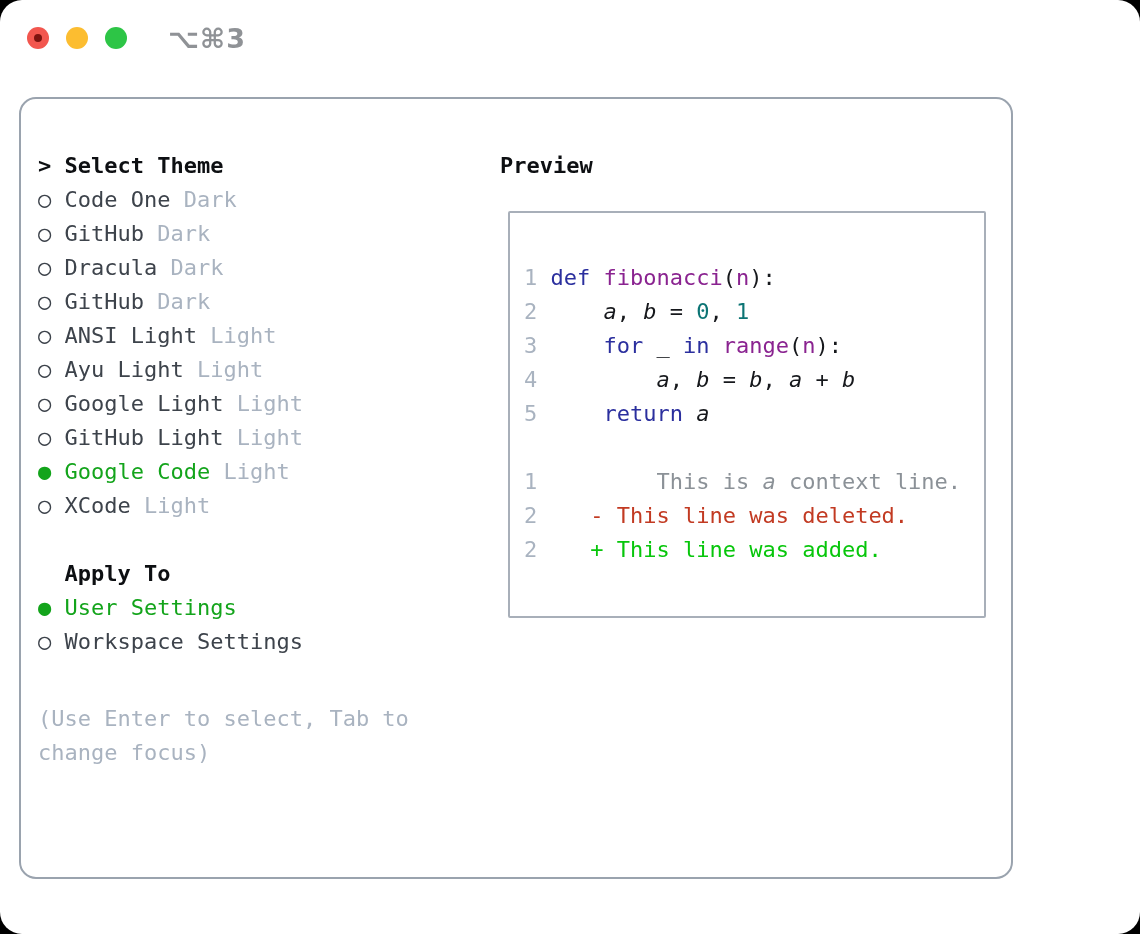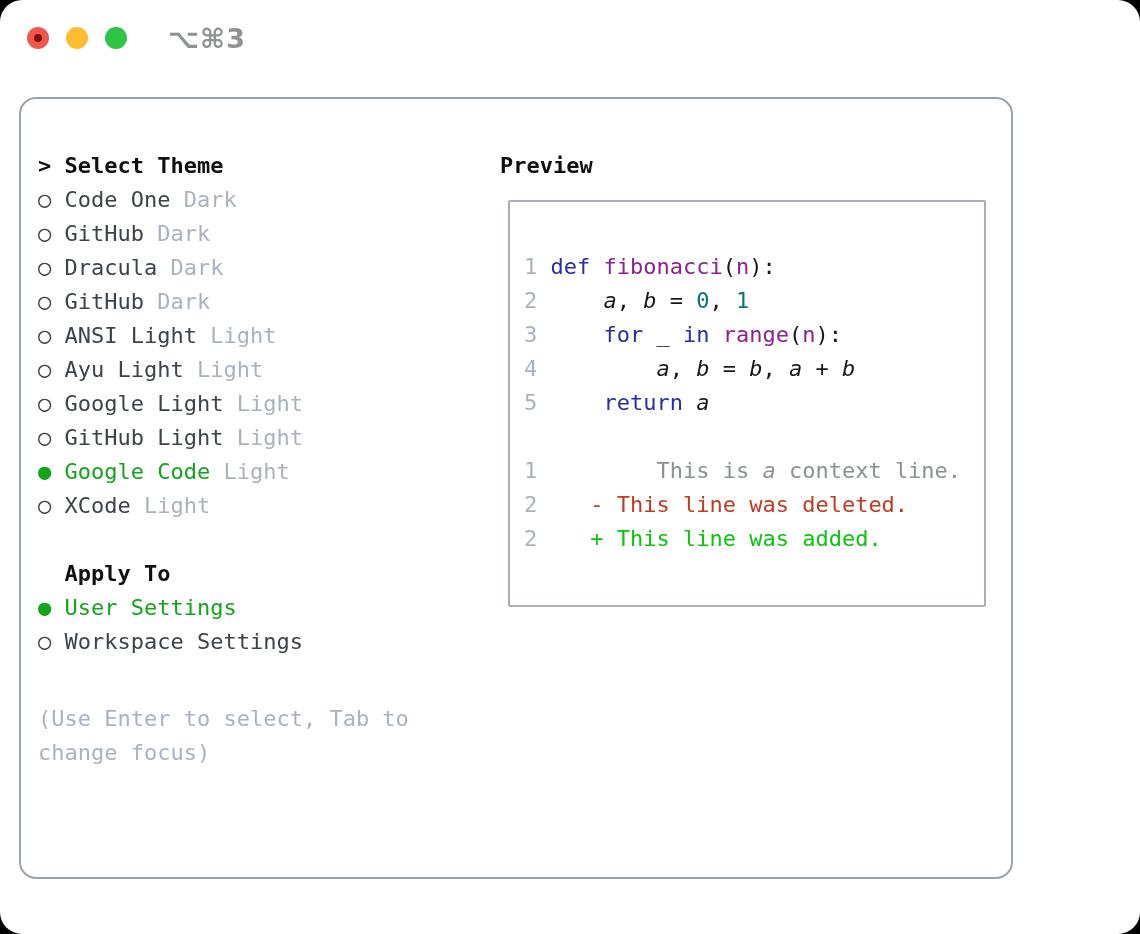--- a/index.html
+++ b/index.html
@@ -53,21 +53,21 @@
   .m-sel{color:var(--c-green);}
   .t-sel{color:var(--c-green);}
   .tag{color:var(--c-muted);}
   .spacer{height:34px;}
   .applyto-hdr{font-weight:bold;color:var(--c-black);padding-left:2ch;white-space:pre;}
   .hint{margin-top:43px;width:420px;color:var(--c-muted);white-space:normal;}
   
   .preview-title{font-weight:bold;color:var(--c-black);white-space:pre;}
   .preview-box{
     box-sizing:border-box;
-    margin-top:17px;margin-left:8px;
+    margin-top:28px;margin-left:8px;
     width:478px;height:407px;
     border:2px solid var(--c-box-border);
     border-radius:2px;
     padding:48px 0 0 14px;
     overflow:hidden;
   }
   .code-line{white-space:pre;height:34px;}
   .seg-num{color:var(--c-muted);}
   .seg-plain{color:var(--c-code-plain);}
   .seg-kw{color:var(--c-kw);}

